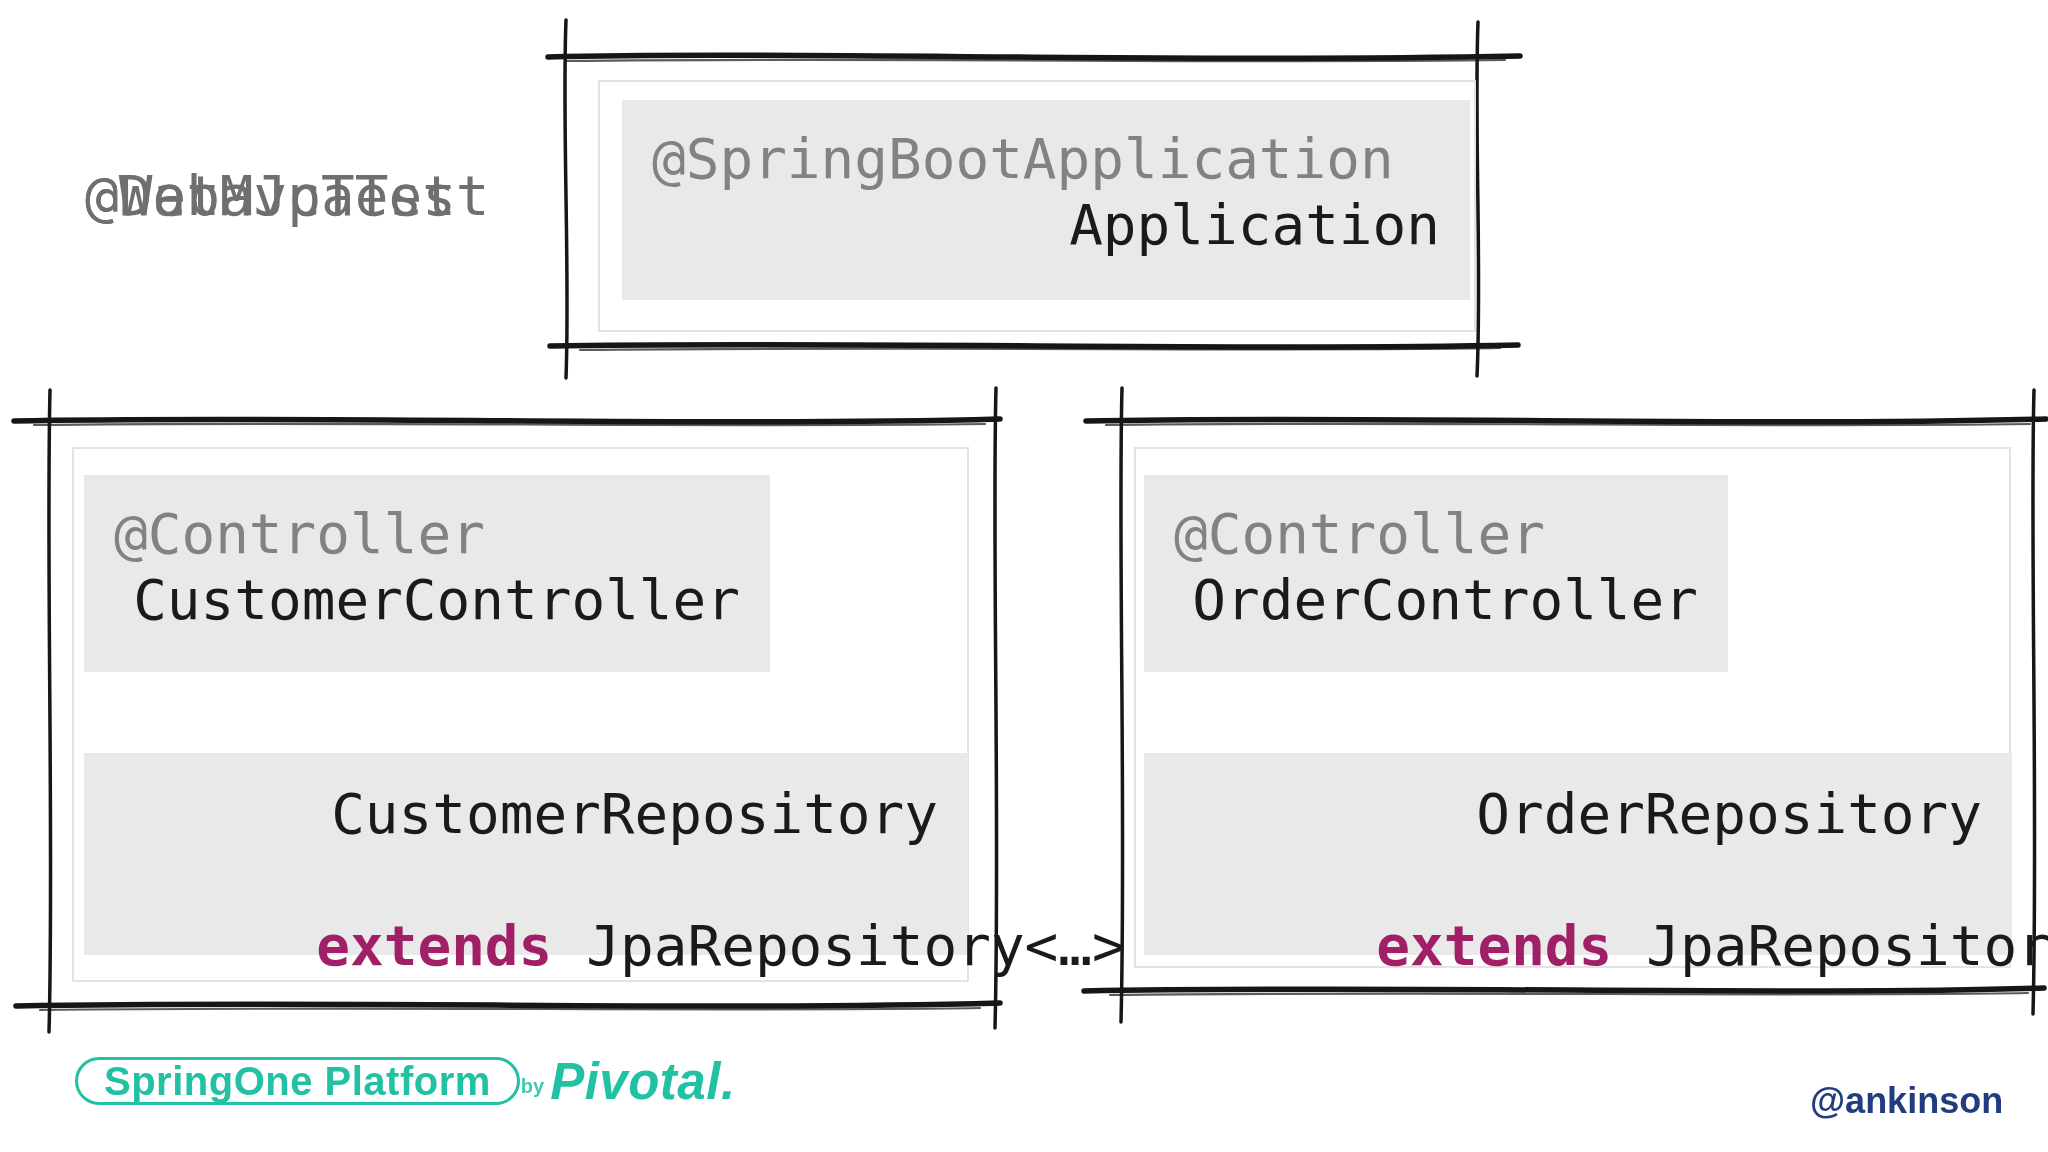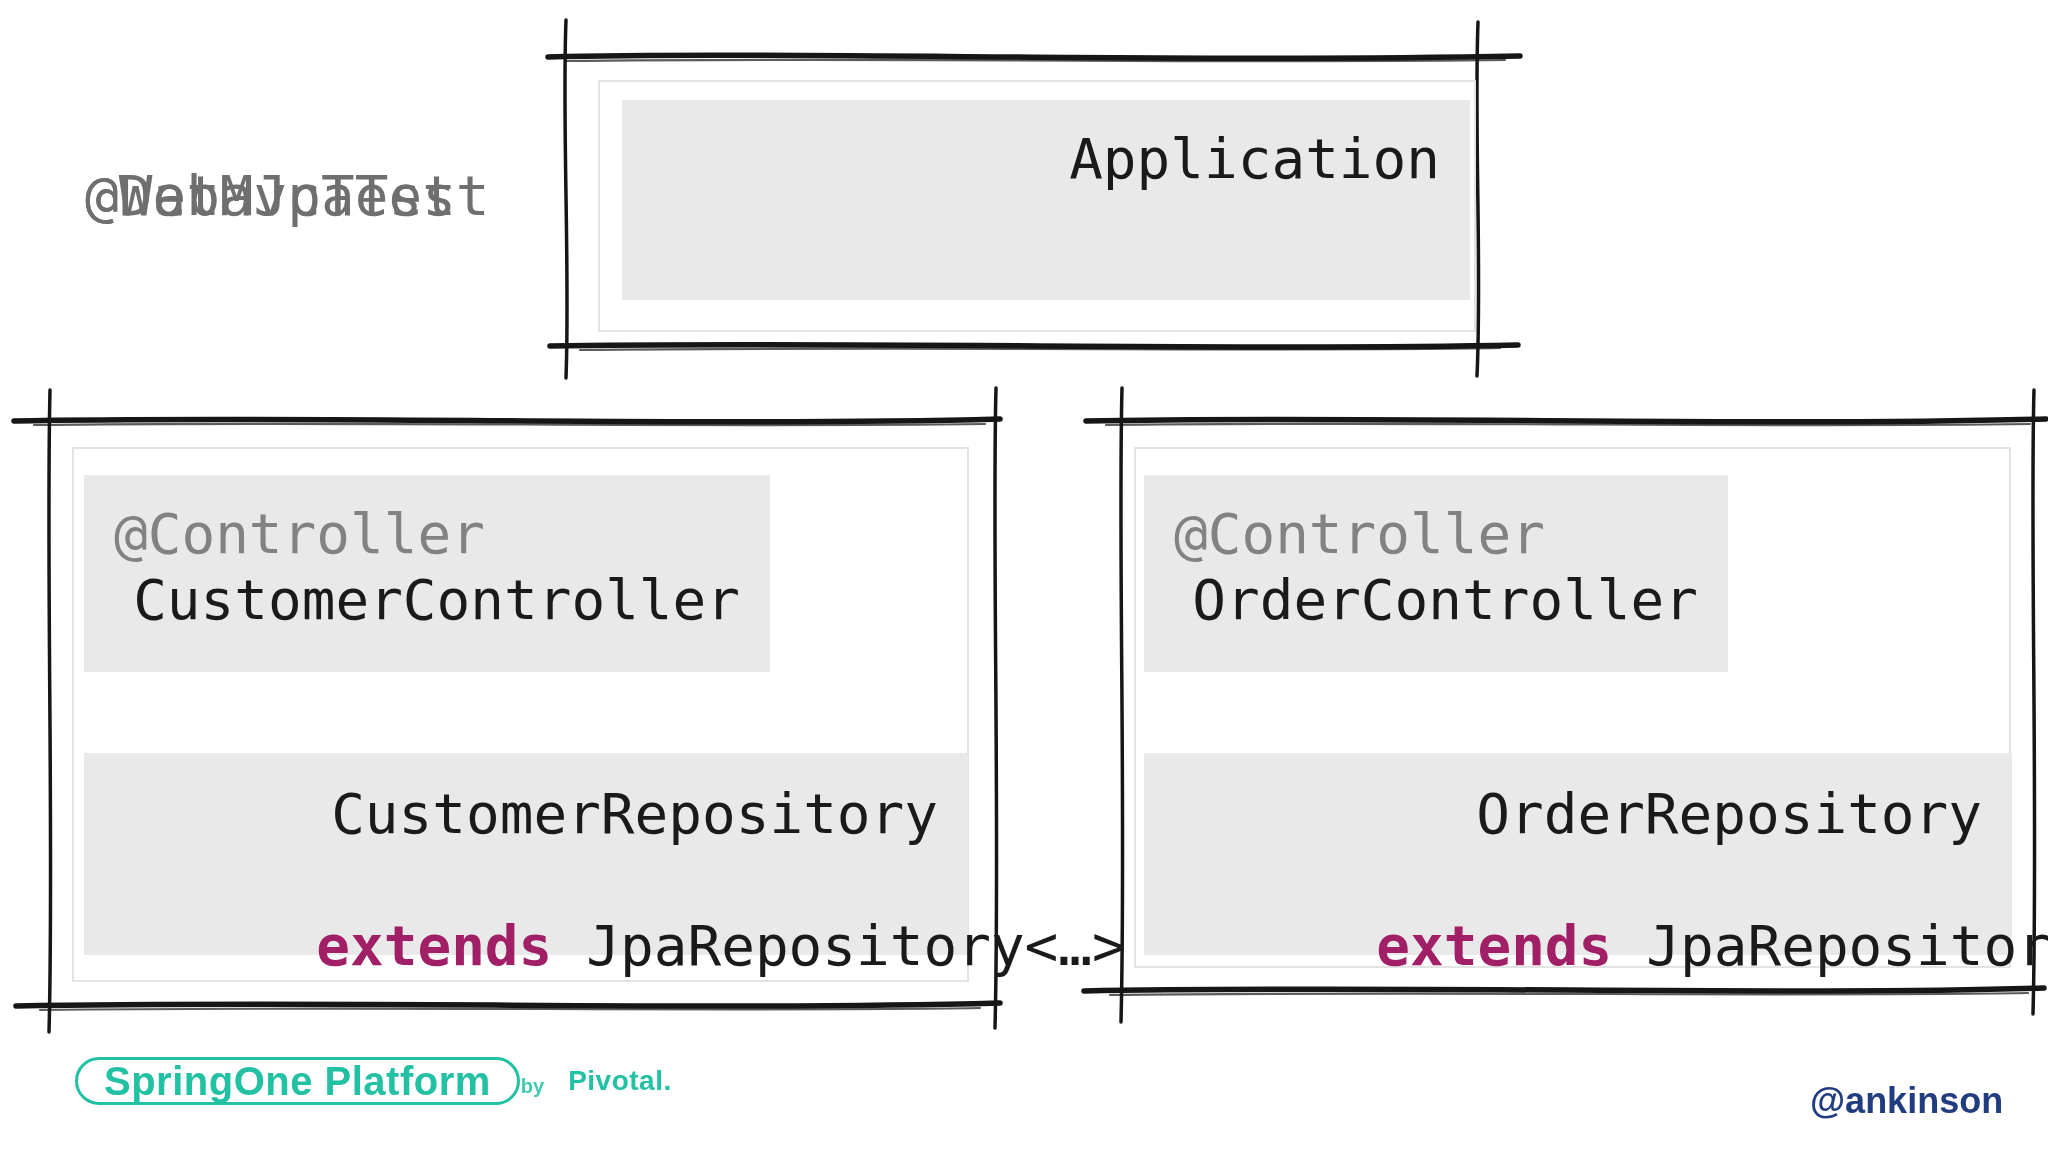--- a/index.html
+++ b/index.html
@@ -56,22 +56,23 @@
   }
   .logo-pill span{
     color:var(--teal,#22c1a4);font-weight:bold;font-size:40px;letter-spacing:.5px;
     font-family:"Liberation Sans",sans-serif;
   }
   .by-label{
     color:var(--teal,#22c1a4);font-size:20px;margin-left:1px;
     position:relative;top:5px;font-weight:bold;opacity:.85;
   }
   .brand-label{
-    color:var(--teal,#22c1a4);font-size:28px;font-weight:bold;margin-left:24px;
+    color:var(--teal,#22c1a4);font-size:51px;font-weight:bold;margin-left:6px;
     letter-spacing:.5px;
+    font-style:italic;
   }
   .handle{
     position:absolute;left:1810px;top:1060px;
     color:var(--navy,#223c80);font-size:36px;font-weight:bold;margin-top:20px;
   }
 </style>
 </head>
 <body>
 
 <div class="slide">
@@ -100,20 +101,21 @@
     <path d="M2034,390 C2030,530 2038,820 2033,1014" stroke-width="3.5"></path>
   </svg>
 
   <div class="overlay-title">
     <span class="layer">@WebMvcTest</span>
     <span class="layer">@DataJpaTest</span>
   </div>
 
   <div class="inner-card" style="left:598px;top:80px;width:874px;height:248px;"></div>
   <div class="chip" style="left:622px;top:100px;width:848px;height:200px;">
+    <div class="code annotation">@SpringBootApplication</div>
     <div class="code classname">Application</div>
   </div>
 
   <div class="inner-card" style="left:72px;top:447px;width:893px;height:531px;"></div>
   <div class="chip" style="left:84px;top:475px;width:686px;height:197px;">
     <div class="code annotation">@Controller</div>
     <div class="code classname">CustomerController</div>
   </div>
   <div class="chip repo" style="left:84px;top:753px;width:884px;height:202px;">
     <div class="code classname">CustomerRepository</div>

